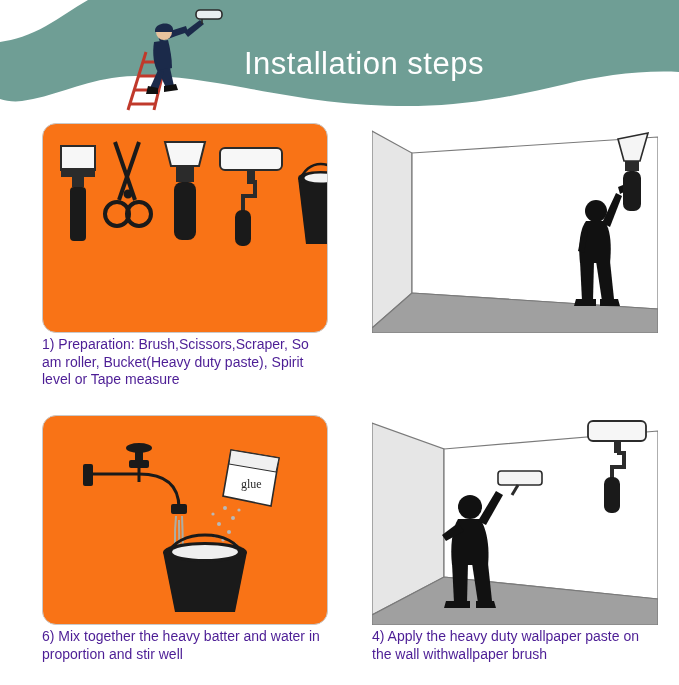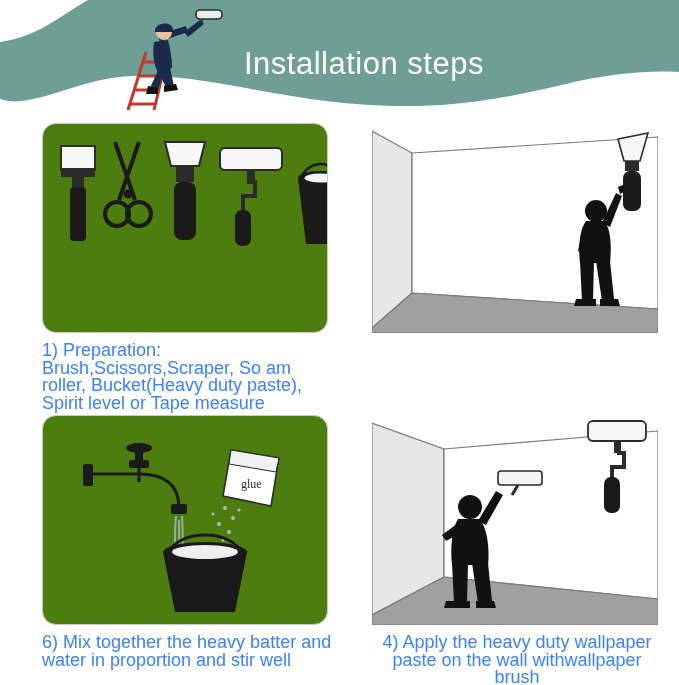--- a/index.html
+++ b/index.html
@@ -50,40 +50,40 @@
     width: 679px;
     height: 567px;
   }
   .step {
     position: absolute;
     width: 296px;
   }
   .step-1 { left: 42px;  top: 5px; }
   .step-2 { left: 372px; top: 5px; }
   .step-3 { left: 42px;  top: 297px; }
-  .step-4 { left: 372px; top: 297px; text-align: center; }
+  .step-4 { left: 372px; top: 297px; }
 
   .panel {
     width: 286px;
     height: 210px;
     border: 1px solid #c9c9c9;
     border-radius: 14px;
     background: #f2f2f2;
     position: relative;
     overflow: hidden;
     box-sizing: border-box;
   }
-  .panel.plain { background: #4d7c0f; }
+  .panel.plain { background: #f97316; }
   .panel.room  { background: #ffffff; border-radius: 0; border: none; }
 
   .caption {
-    margin-top: 9px;
-    font-size: 18px;
+    margin-top: 3px;
+    font-size: 14px;
     line-height: 17.5px;
-    color: #3b82f6;
+    color: #4c1d95;
     width: 290px;
   }
 
   svg { display: block; }
 </style>
 </head>
 <body>
 
 <div class="page">
 

